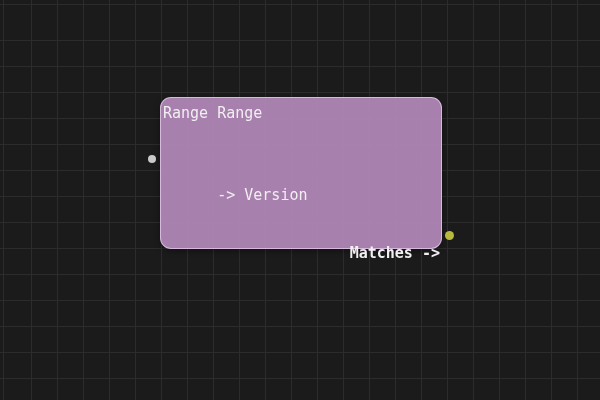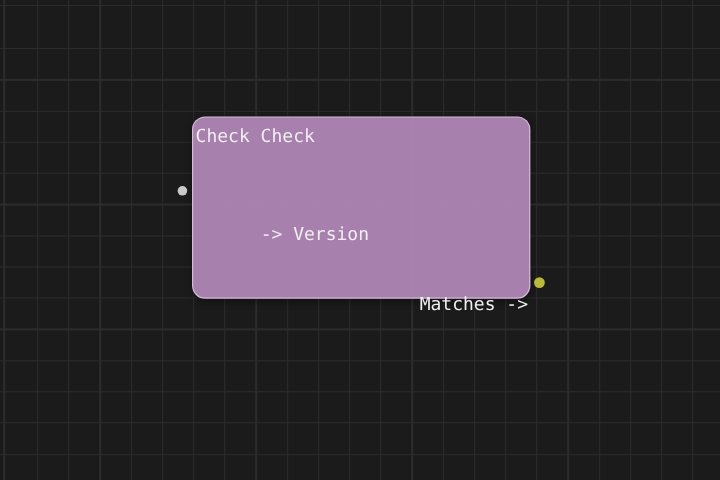--- a/index.html
+++ b/index.html
@@ -46,21 +46,21 @@
     left: 0;
     right: 0;
     height: 18px;
     line-height: 18px;
     white-space: pre;
   }
   .row .label { padding-left: 2px; text-align: right; }
   .row-input-1 { top: 52px; }
   .row-input-2 { top: 80px; }
   .row-output-1 { top: 128px; text-align: right; }
-  .row-output-1 .label { padding-right: 1px; }
+  .row-output-1 .label { padding-right: 1px; font-weight: bold; }
   .port {
     position: absolute;
     border-radius: 50%;
   }
   .input-port {
     width: 8px;
     height: 8px;
     left: -13px;
     top: 50%;
     margin-top: -4px;
@@ -74,21 +74,21 @@
     margin-top: -4.5px;
     background: #b9ba3d;
   }
 </style>
 </head>
 <body>
 
 <div class="stage">
   <div class="node">
 
-    <div class="node-title">Check Check</div>
+    <div class="node-title">Range Range</div>
 
     <div class="row row-input-1">
       <span class="port input-port"></span>
       <span class="label">-&gt; Version</span>
     </div>
 
 
     <div class="row row-output-1">
       <span class="label">Matches -&gt;</span>
       <span class="port output-port"></span>

